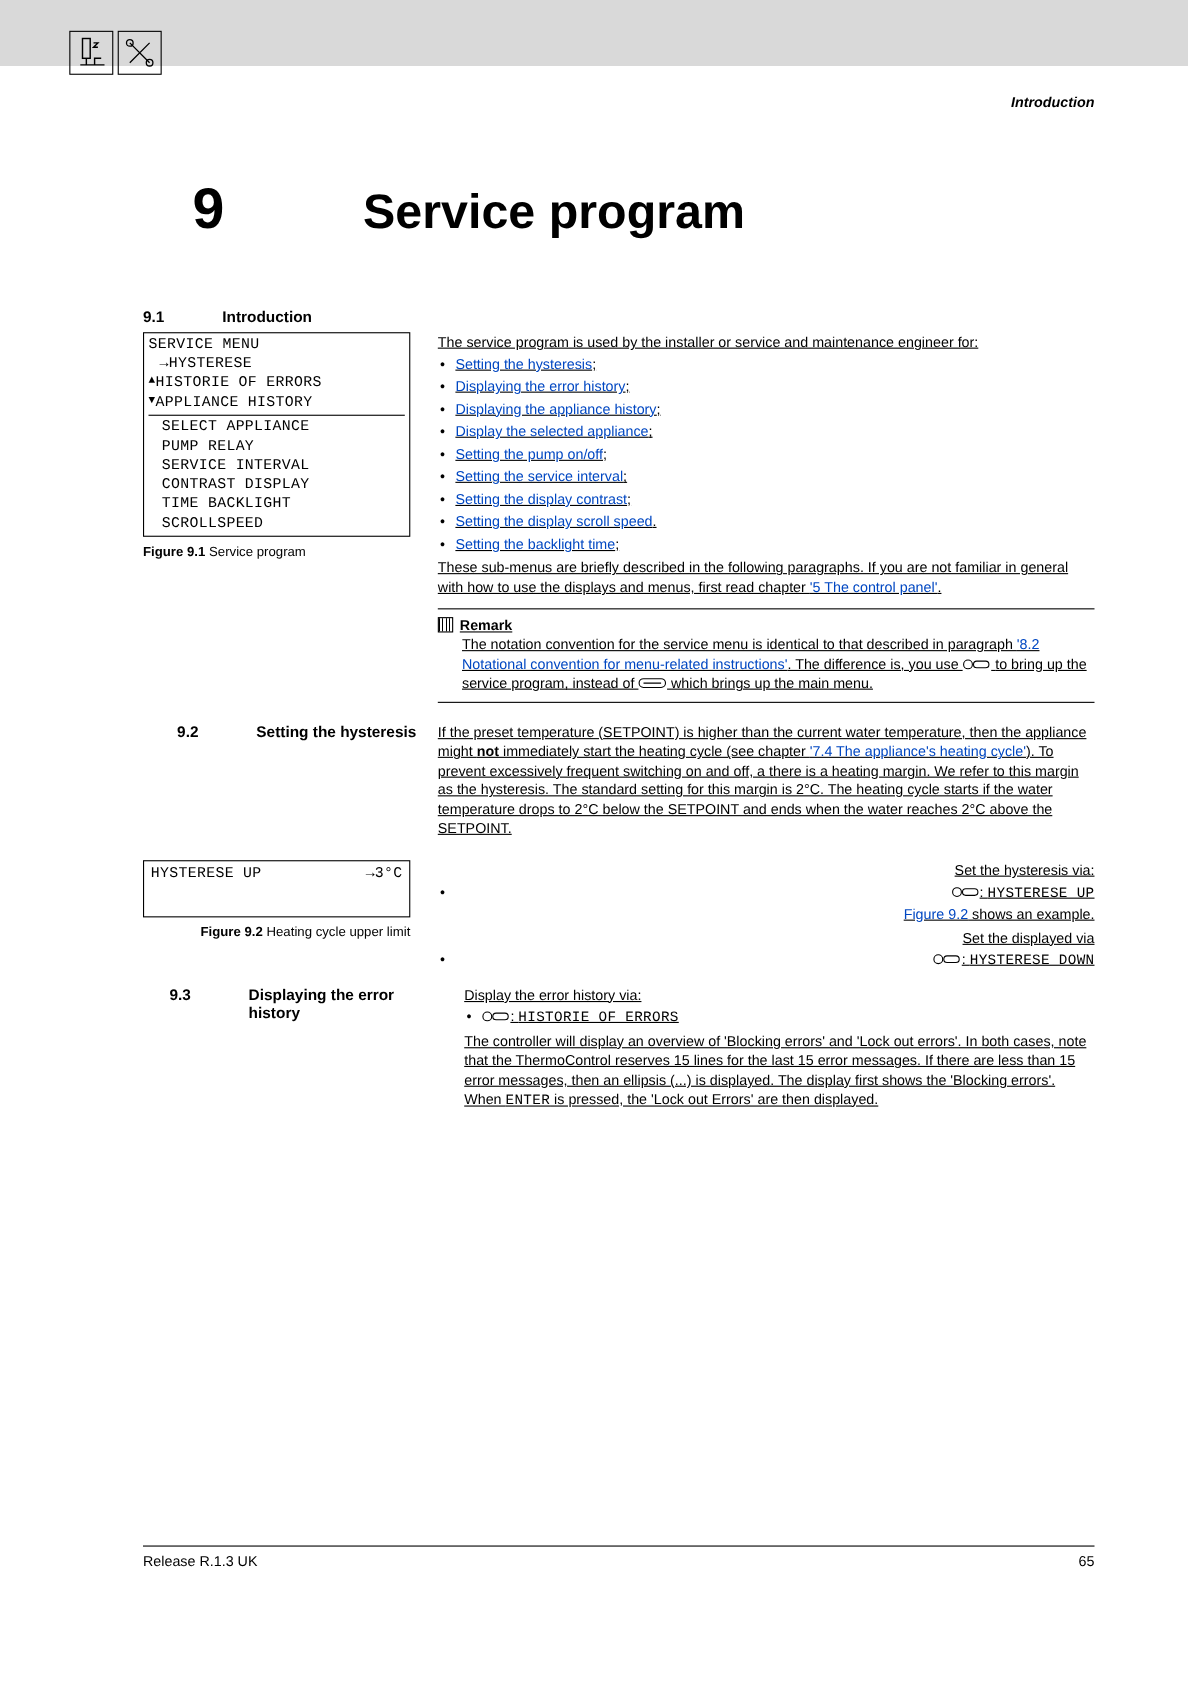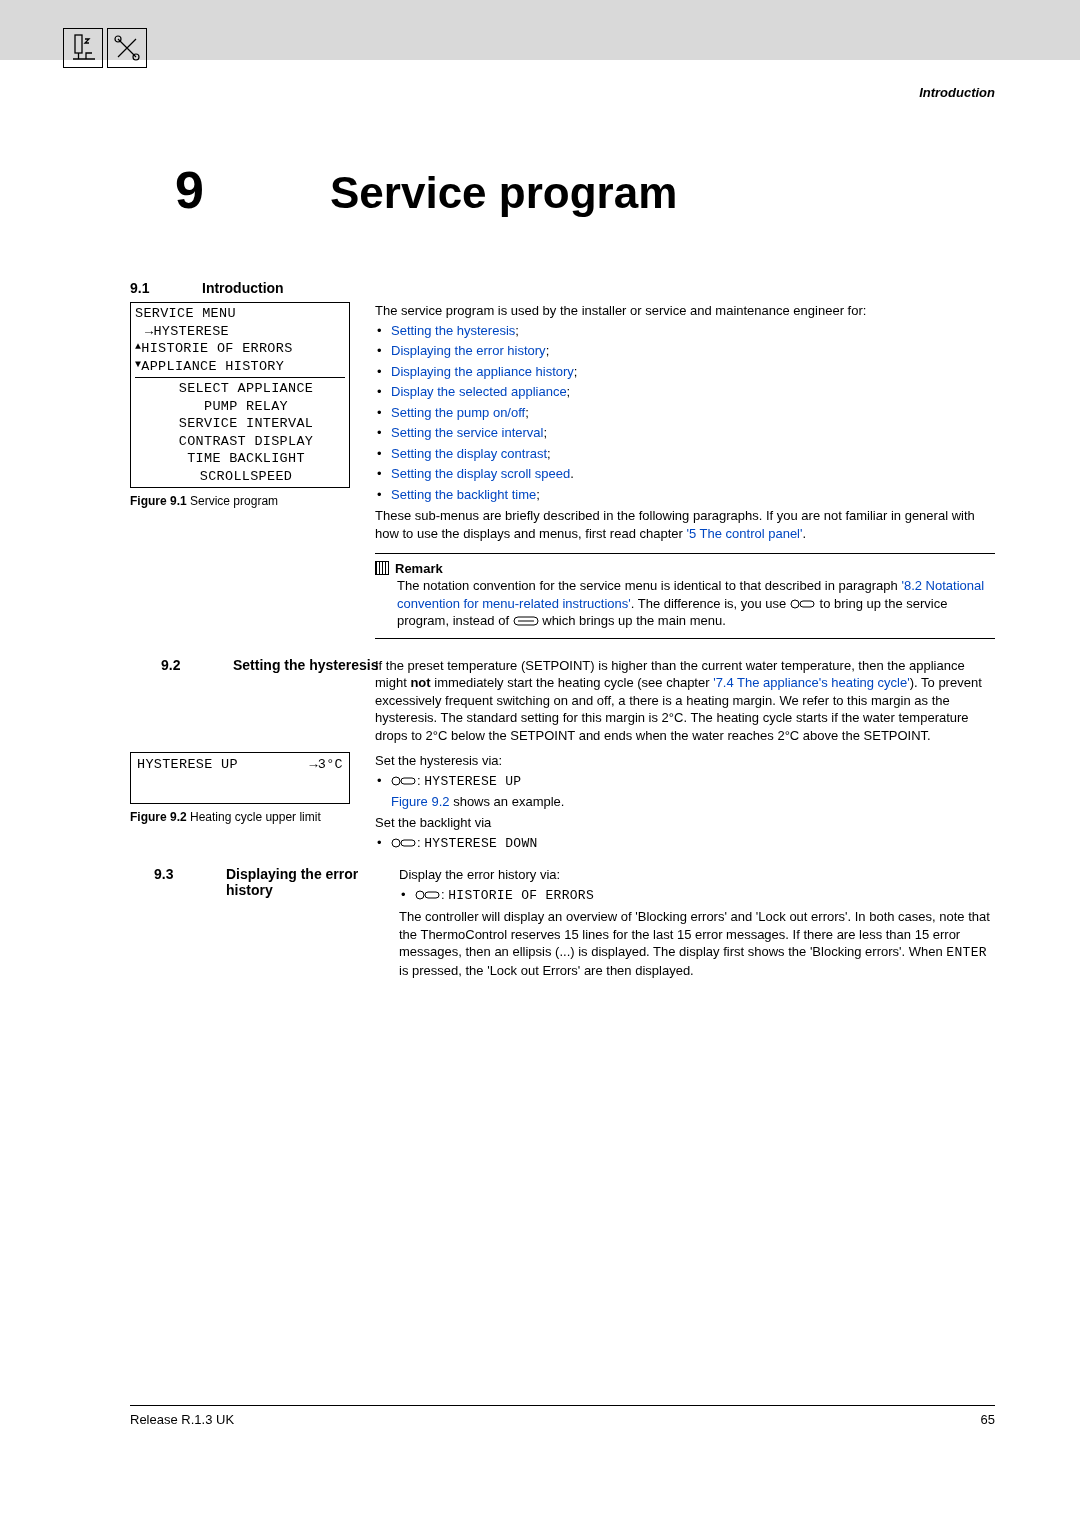--- a/index.html
+++ b/index.html
@@ -77,42 +77,42 @@
     font-size: 14px;
     width: 160px;
     flex-shrink: 0;
   }
   .two-col {
     display: flex;
     gap: 25px;
     align-items: flex-start;
   }
   .left-col {
-    width: 220px;
+    width: 243px;
     flex-shrink: 0;
   }
   .right-col {
     flex: 1;
     font-size: 13px;
     line-height: 1.35;
+    text-decoration: underline;
   }
   .lcd-box {
     border: 1.5px solid #000;
     padding: 2px 4px;
     font-family: "Courier New", monospace;
     font-size: 13.5px;
     line-height: 1.3;
     letter-spacing: 0.3px;
   }
   .lcd-sub {
     border-top: 1px solid #000;
     margin-top: 2px;
     padding-top: 2px;
     padding-left: 12px;
-    text-align: center;
   }
   .fig-cap {
     font-size: 12px;
     margin-top: 6px;
   }
   .fig-cap b { font-weight: bold; }
   .link { color: #0047c2; }
   ul.bullets {
     list-style: none;
     padding: 0;
@@ -276,42 +276,42 @@
         <div class="sec-title">Setting the hysteresis</div>
       </div>
     </div>
     <div class="right-col">
       <div>
         <span>If the preset temperature (SETPOINT) is higher than the current water temperature, then the appliance might </span><b>not</b><span> immediately start the heating cycle (see chapter </span><span class="link">'7.4 The appliance's heating cycle'</span><span>). To prevent excessively frequent switching on and off, a there is a heating margin. We refer to this margin as the hysteresis. The standard setting for this margin is 2°C. The heating cycle starts if the water temperature drops to 2°C below the SETPOINT and ends when the water reaches 2°C above the SETPOINT.</span>
       </div>
     </div>
   </div>
 
-  <div class="two-col" style="margin-top:8px;">
+  <div class="two-col" style="margin-top:20px;text-align:right;">
     <div class="left-col">
       <div class="hyst-box">
         <span>HYSTERESE UP</span>
         <span>→3°C</span>
       </div>
       <div class="fig-cap">
         <b>Figure 9.2</b><span> Heating cycle upper limit</span>
       </div>
     </div>
     <div class="right-col">
       <div>Set the hysteresis via:</div>
       <ul class="bullets">
         <li>
           <svg class="key-glyph" width="26" height="14">
               <circle cx="5" cy="7" r="4" fill="none" stroke="#000"></circle>
               <rect x="10" y="4" width="14" height="6" rx="3" fill="none" stroke="#000"></rect>
             </svg>: <span class="mono">HYSTERESE UP</span>
           <div style="padding-left:0; margin-top:2px;"><span class="link">Figure 9.2</span><span> shows an example.</span></div>
         </li>
       </ul>
-      <div>Set the backlight via</div>
+      <div>Set the displayed via</div>
       <ul class="bullets">
         <li>
           <svg class="key-glyph" width="26" height="14">
               <circle cx="5" cy="7" r="4" fill="none" stroke="#000"></circle>
               <rect x="10" y="4" width="14" height="6" rx="3" fill="none" stroke="#000"></rect>
             </svg>: <span class="mono">HYSTERESE DOWN</span>
         </li>
       </ul>
     </div>
   </div>

